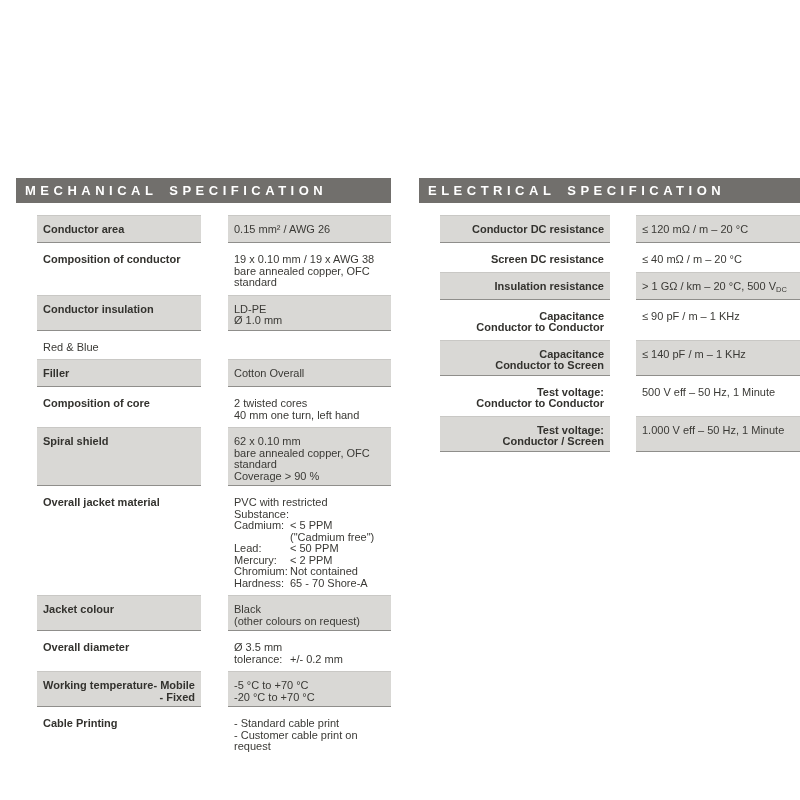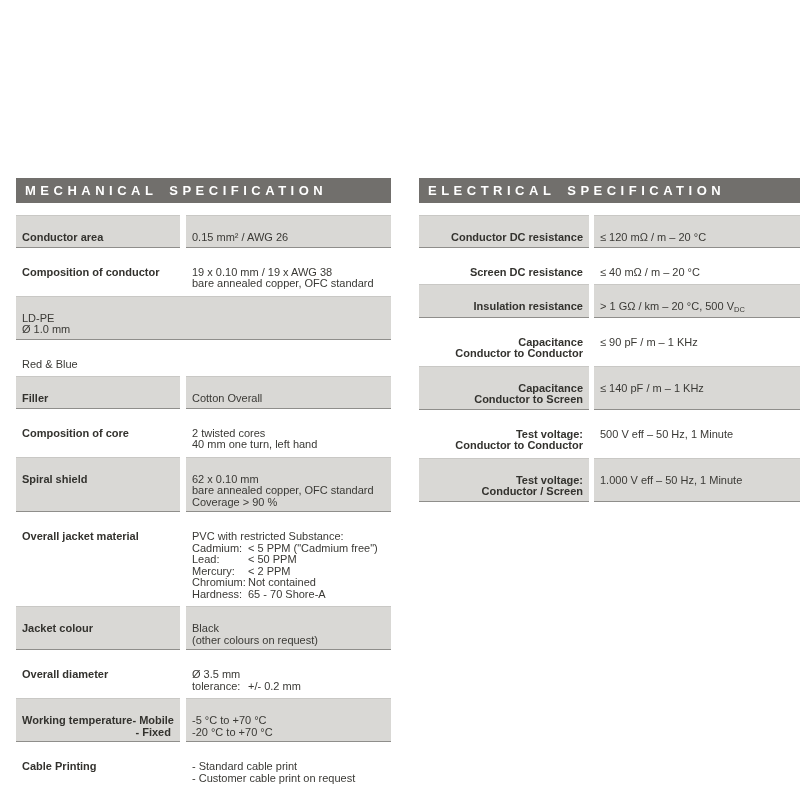--- a/index.html
+++ b/index.html
@@ -21,41 +21,41 @@
     letter-spacing: 4.5px; word-spacing: 4px;
     padding-left: 9px; margin-bottom: 12px;
     white-space: nowrap; overflow: hidden;
   }
 
   .spec-row { display: flex; margin-bottom: 3px; }
 
   .cell {
     box-sizing: border-box;
     display: flex; flex-direction: column; justify-content: flex-start;
-    padding: 16px 6px 3px 6px;
+    padding: 8px 6px 3px 6px;
     min-height: 18px;
-    font-size: 11px; line-height: 11.5px;
+    font-size: 11px; line-height: 11.5px; margin-left: 21px;
   }
   .shaded .cell {
     background: #d9d8d5;
     border-top: 1px solid #c9c8c5;
     border-bottom: 1px solid #8f8e8b;
     min-height: 28px;
   }
 
   .label-cell {
     flex: none; width: 164px; margin-right: 6px;
     font-weight: bold; color: #33322e;
   }
   #elec-table .label-cell { width: 170px; margin-right: 5px; text-align: right; }
 
   .value-cell { flex: 1; color: #3a3935; }
 
   .label-cell.split { flex-direction: row; justify-content: space-between; }
-  .label-side { text-align: center; }
+  .label-side { text-align: right; }
 
   .kv { display: flex; }
   .kv .k { flex: none; width: 56px; }
   .kv .v { flex: 1; }
 
   sub { font-size: 7.5px; line-height: 1; vertical-align: -2px; text-align: center; }
 </style>
 </head>
 <body>
 
@@ -79,20 +79,25 @@
             <div class="label-main">
               <div>Composition of conductor</div>
             </div>
           </div>
           <div class="cell value-cell">
             <div>19 x 0.10 mm / 19 x AWG 38</div>
             <div>bare annealed copper, OFC standard</div>
           </div>
         </div>
         <div class="spec-row shaded">
+          <div class="cell label-cell">
+            <div class="label-main">
+              <div>Conductor insulation</div>
+            </div>
+          </div>
           <div class="cell value-cell">
             <div>LD-PE</div>
             <div>Ø 1.0 mm</div>
           </div>
         </div>
         <div class="spec-row">
           <div class="cell value-cell">
             <div>Red &amp; Blue</div>
           </div>
         </div>

